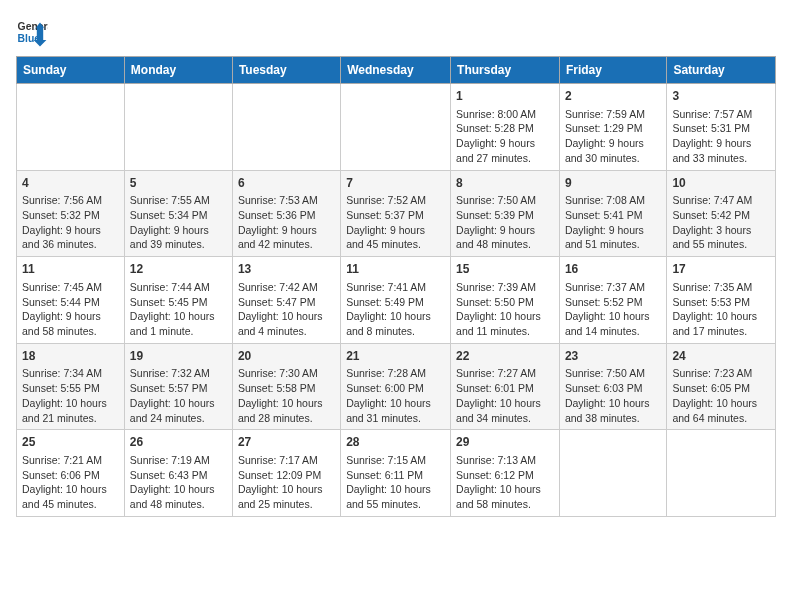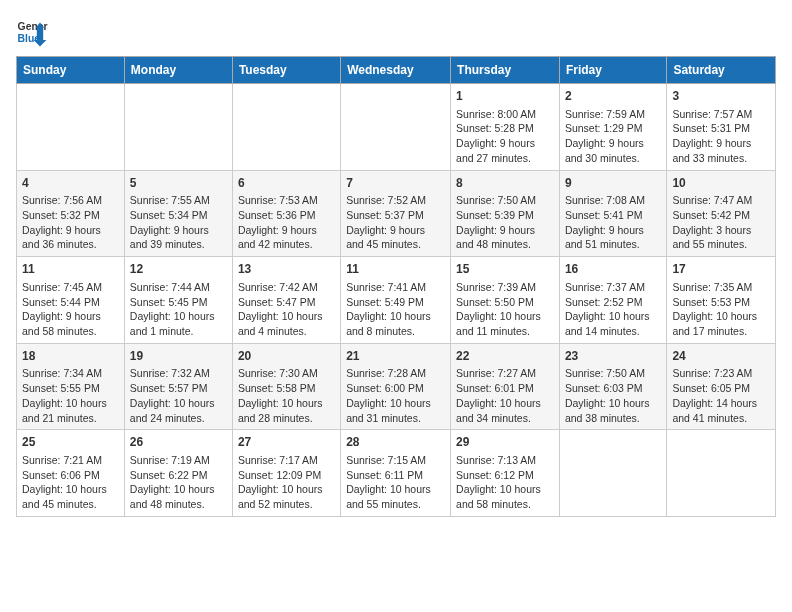--- a/index.html
+++ b/index.html
@@ -202,21 +202,21 @@
         </td>
         <td>
           <span class="day-num">15</span>
           <div>Sunrise: 7:39 AM</div>
           <div>Sunset: 5:50 PM</div>
           <div>Daylight: 10 hours and 11 minutes.</div>
         </td>
         <td>
           <span class="day-num">16</span>
           <div>Sunrise: 7:37 AM</div>
-          <div>Sunset: 2:52 PM</div>
+          <div>Sunset: 5:52 PM</div>
           <div>Daylight: 10 hours and 14 minutes.</div>
         </td>
         <td>
           <span class="day-num">17</span>
           <div>Sunrise: 7:35 AM</div>
           <div>Sunset: 5:53 PM</div>
           <div>Daylight: 10 hours and 17 minutes.</div>
         </td>
       </tr>
       <tr>
@@ -253,41 +253,41 @@
         <td>
           <span class="day-num">23</span>
           <div>Sunrise: 7:50 AM</div>
           <div>Sunset: 6:03 PM</div>
           <div>Daylight: 10 hours and 38 minutes.</div>
         </td>
         <td>
           <span class="day-num">24</span>
           <div>Sunrise: 7:23 AM</div>
           <div>Sunset: 6:05 PM</div>
-          <div>Daylight: 14 hours and 41 minutes.</div>
+          <div>Daylight: 10 hours and 64 minutes.</div>
         </td>
       </tr>
       <tr>
         <td>
           <span class="day-num">25</span>
           <div>Sunrise: 7:21 AM</div>
           <div>Sunset: 6:06 PM</div>
           <div>Daylight: 10 hours and 45 minutes.</div>
         </td>
         <td>
           <span class="day-num">26</span>
           <div>Sunrise: 7:19 AM</div>
-          <div>Sunset: 6:22 PM</div>
+          <div>Sunset: 6:43 PM</div>
           <div>Daylight: 10 hours and 48 minutes.</div>
         </td>
         <td>
           <span class="day-num">27</span>
           <div>Sunrise: 7:17 AM</div>
           <div>Sunset: 12:09 PM</div>
-          <div>Daylight: 10 hours and 52 minutes.</div>
+          <div>Daylight: 10 hours and 25 minutes.</div>
         </td>
         <td>
           <span class="day-num">28</span>
           <div>Sunrise: 7:15 AM</div>
           <div>Sunset: 6:11 PM</div>
           <div>Daylight: 10 hours and 55 minutes.</div>
         </td>
         <td>
           <span class="day-num">29</span>
           <div>Sunrise: 7:13 AM</div>

